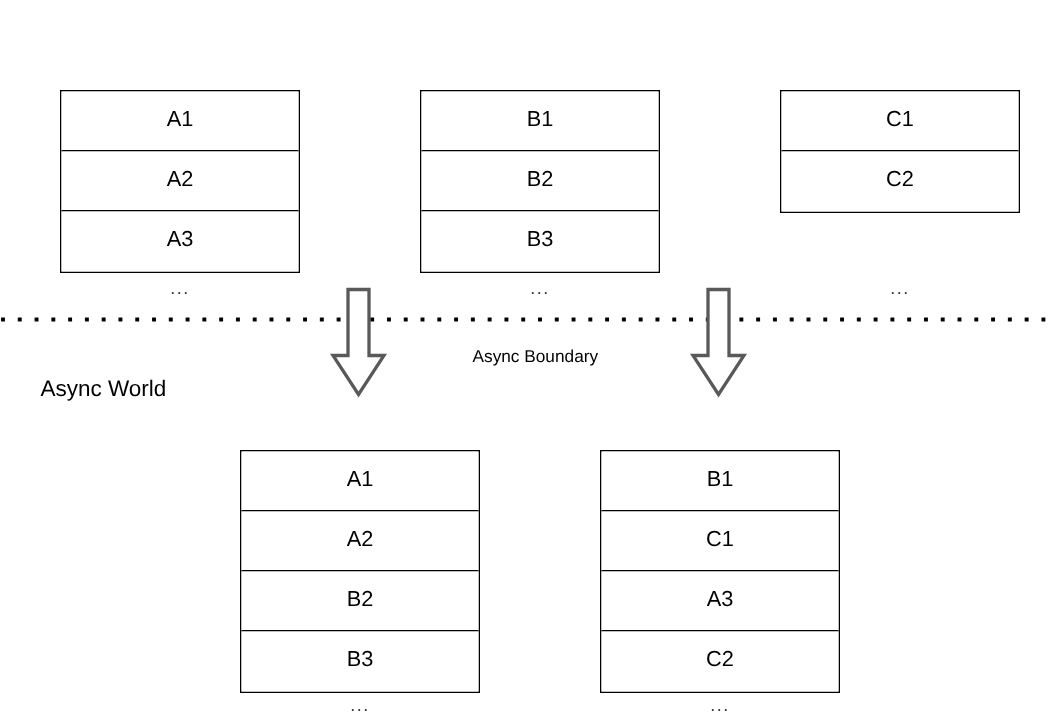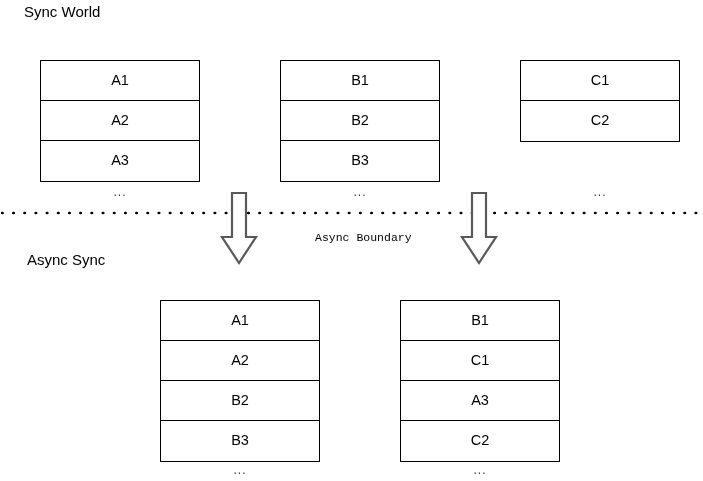--- a/index.html
+++ b/index.html
@@ -68,37 +68,35 @@
     background-repeat: repeat-x;
   }
   #async-boundary-label {
     position: absolute;
     left: 315px;
     top: 231px;
     font-size: 11.5px;
     line-height: 14px;
     color: #000;
     white-space: nowrap;
-    font-family: Liberation Mono, monospace;
   }
 
   .block-arrow {
     position: absolute;
     width: 40px;
     height: 76px;
   }
   #arrow-left  { left: 219px; top: 191px; }
   #arrow-right { left: 459px; top: 191px; }
 </style>
 </head>
 <body>
 
 <div id="canvas">
 
-  <div class="world-label" id="sync-world-label">Sync World</div>
 
   <div class="stack" id="stack-a" style="left:40px; top:60px; width:160px;">
     <div class="cell">A1</div>
     <div class="cell">A2</div>
     <div class="cell">A3</div>
   </div>
   <div class="ellipsis" style="left:40px; top:186px; width:160px;">...</div>
 
   <div class="stack" id="stack-b" style="left:280px; top:60px; width:160px;">
     <div class="cell">B1</div>
@@ -122,21 +120,21 @@
       <polygon points="13,2 27,2 27,46 37,46 20,72 3,46 13,46" fill="#ffffff" stroke="#595959" stroke-width="2.2" stroke-linejoin="miter"></polygon>
     </svg>
   </div>
 
   <div class="block-arrow" id="arrow-right">
     <svg width="40" height="76" viewBox="0 0 40 76" xmlns="http://www.w3.org/2000/svg">
       <polygon points="13,2 27,2 27,46 37,46 20,72 3,46 13,46" fill="#ffffff" stroke="#595959" stroke-width="2.2" stroke-linejoin="miter"></polygon>
     </svg>
   </div>
 
-  <div class="world-label" id="async-world-label">Async Sync</div>
+  <div class="world-label" id="async-world-label">Async World</div>
 
   <div class="stack" id="async-stack-1" style="left:160px; top:300px; width:160px;">
     <div class="cell">A1</div>
     <div class="cell">A2</div>
     <div class="cell">B2</div>
     <div class="cell">B3</div>
   </div>
   <div class="ellipsis" style="left:160px; top:464px; width:160px;">...</div>
 
   <div class="stack" id="async-stack-2" style="left:400px; top:300px; width:160px;">

